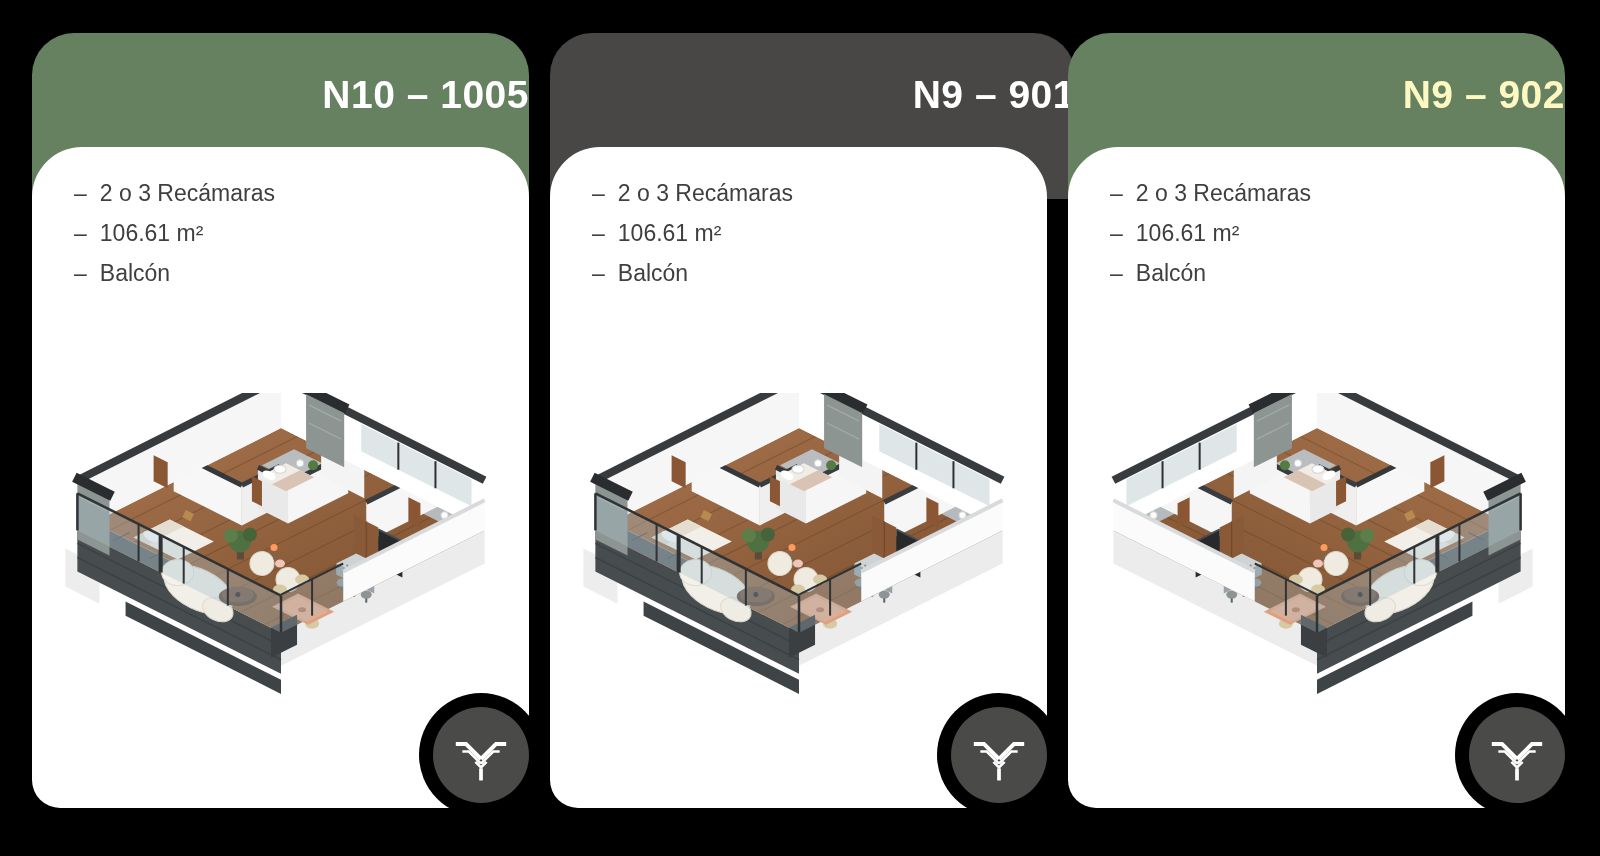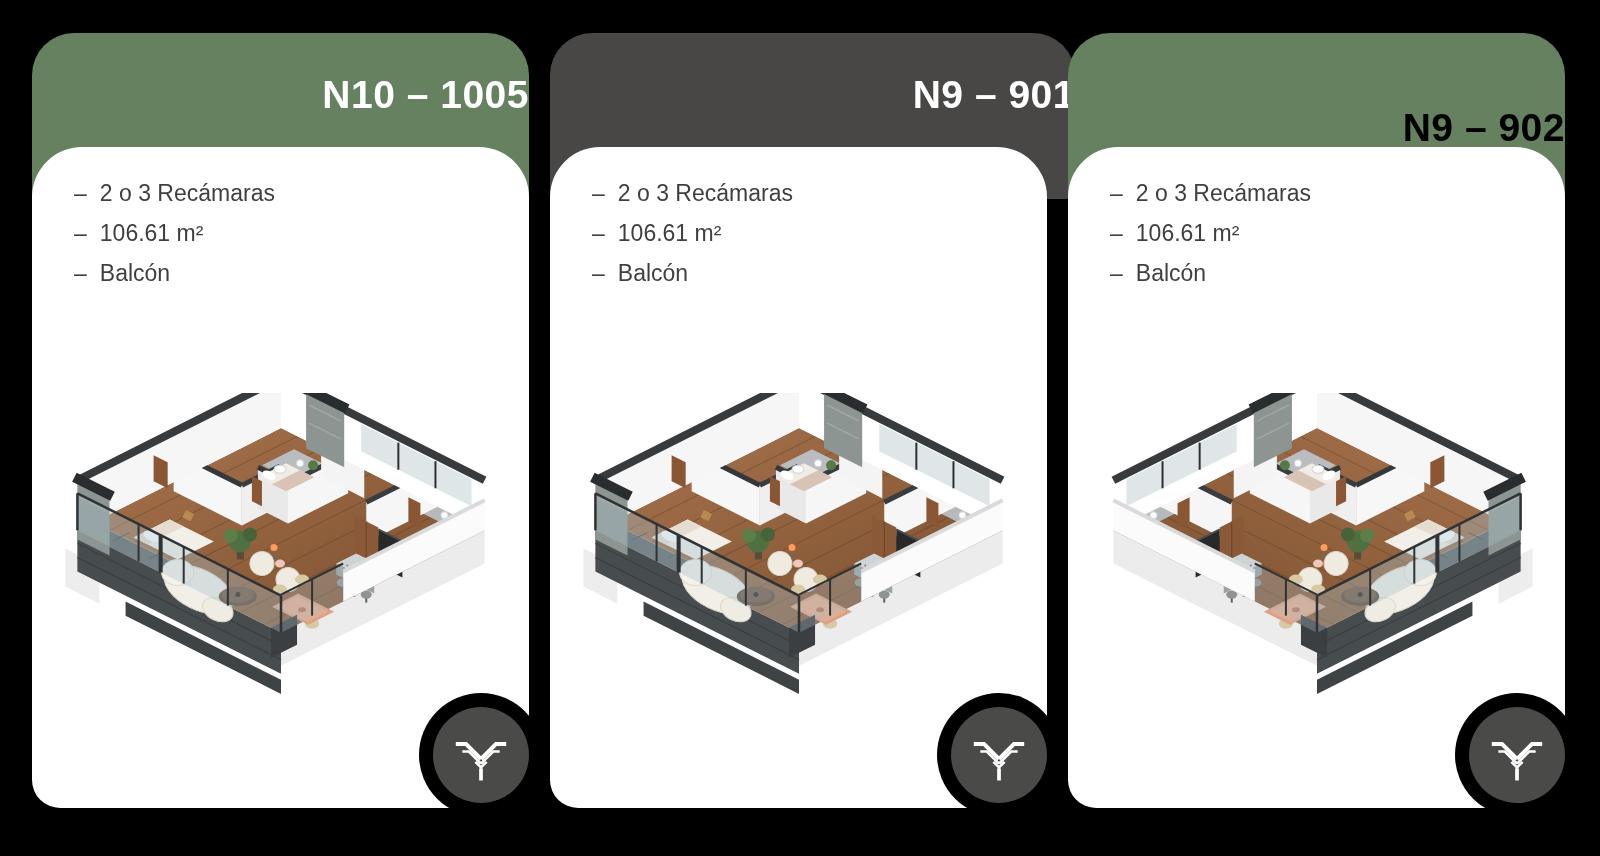--- a/index.html
+++ b/index.html
@@ -277,21 +277,21 @@
     <div class="badge-cut" style="background-color: rgb(0, 0, 0);"></div>
     <div class="badge" style="background-color: rgb(74, 74, 73);">
       <svg viewBox="0 0 60 48" stroke="#FFFFFF">
           <use href="#wingslogo"></use>
         </svg>
     </div>
   </article>
 
   <article class="card card--mirrored">
     <header class="card-header" style="background-color: rgb(101, 129, 95);">
-      <h2 class="card-title" style="color: #000000; margin-top: 33px;">N9 – 902</h2>
+      <h2 class="card-title" style="color: #fef9c3;">N9 – 902</h2>
     </header>
     <div class="card-body" style="background-color: rgb(255, 255, 255);">
       <ul class="features" style="color: rgb(63, 63, 63);">
         <li>
             <span class="dash">–</span>
             <span>2 o 3 Recámaras</span>
           </li>
         <li>
             <span class="dash">–</span>
             <span>106.61 m²</span>

